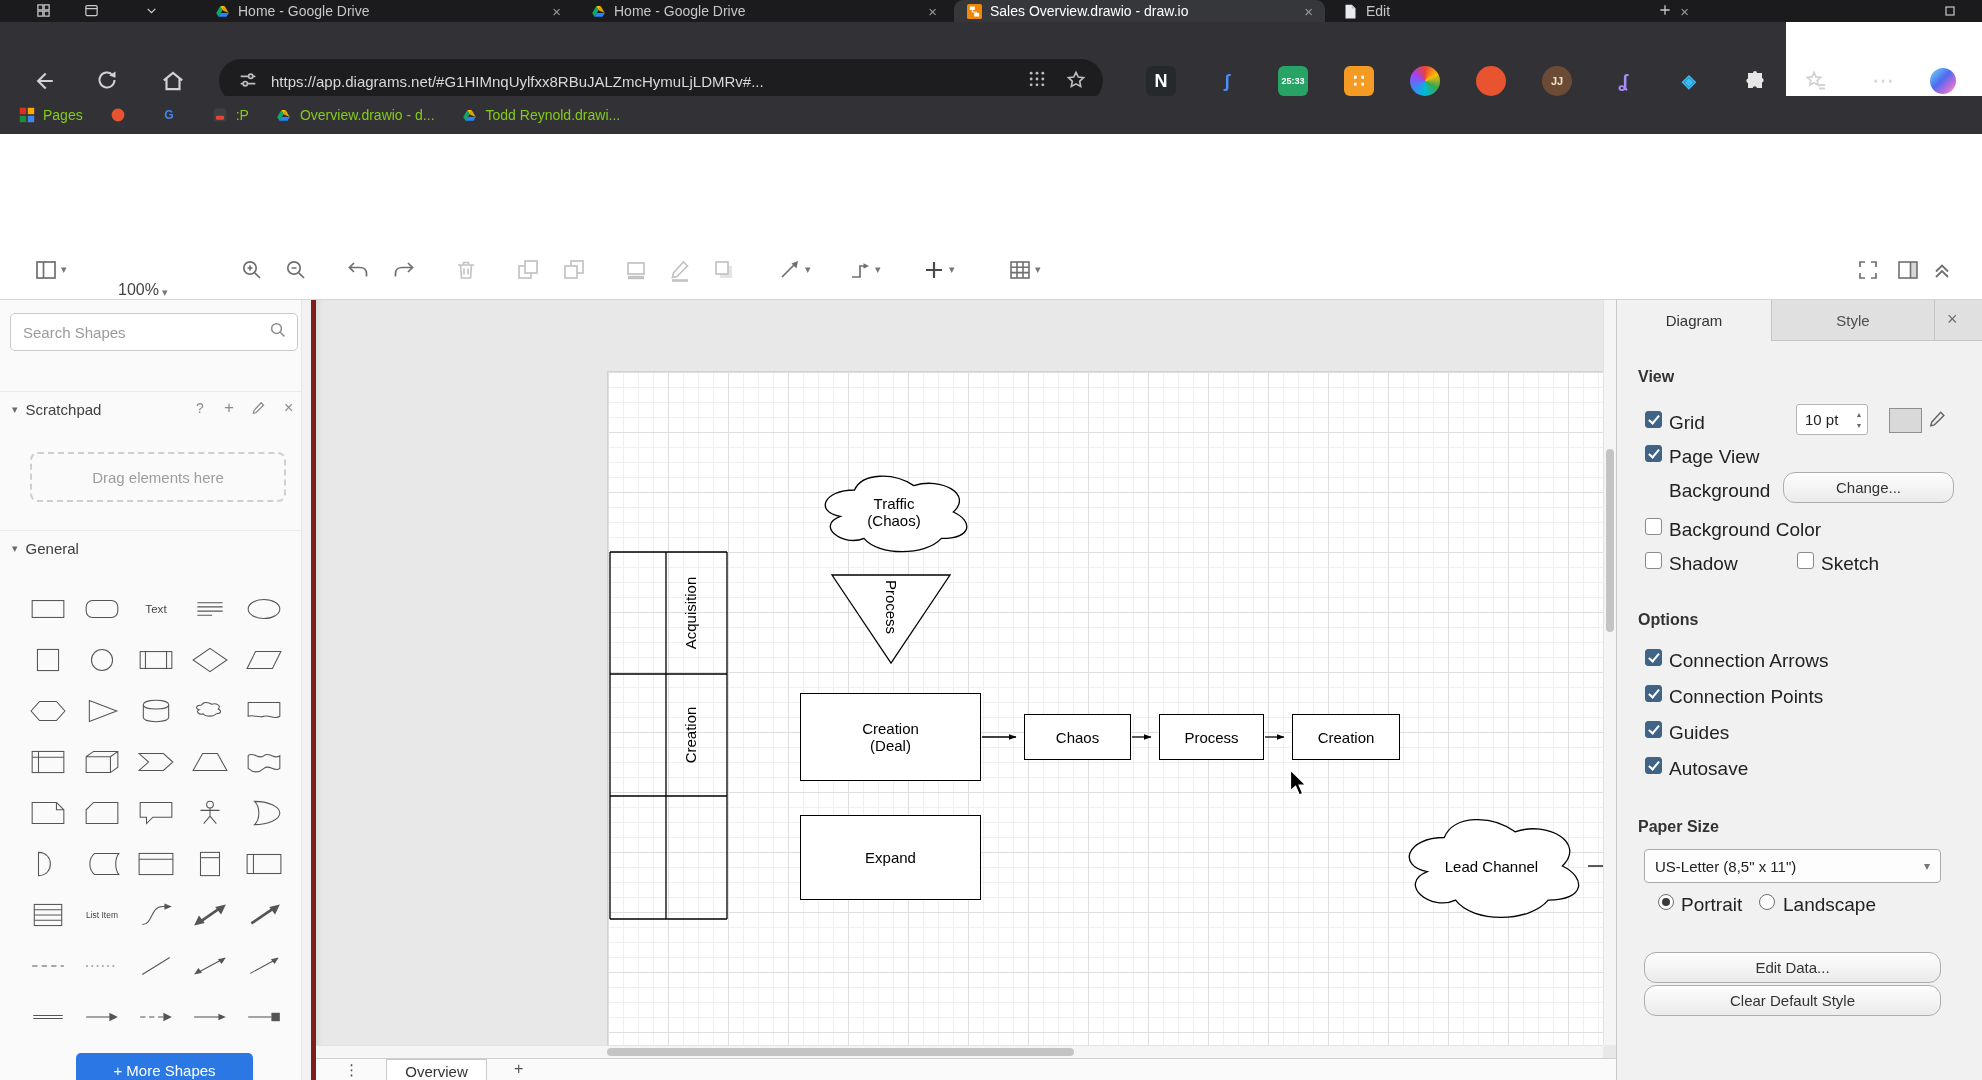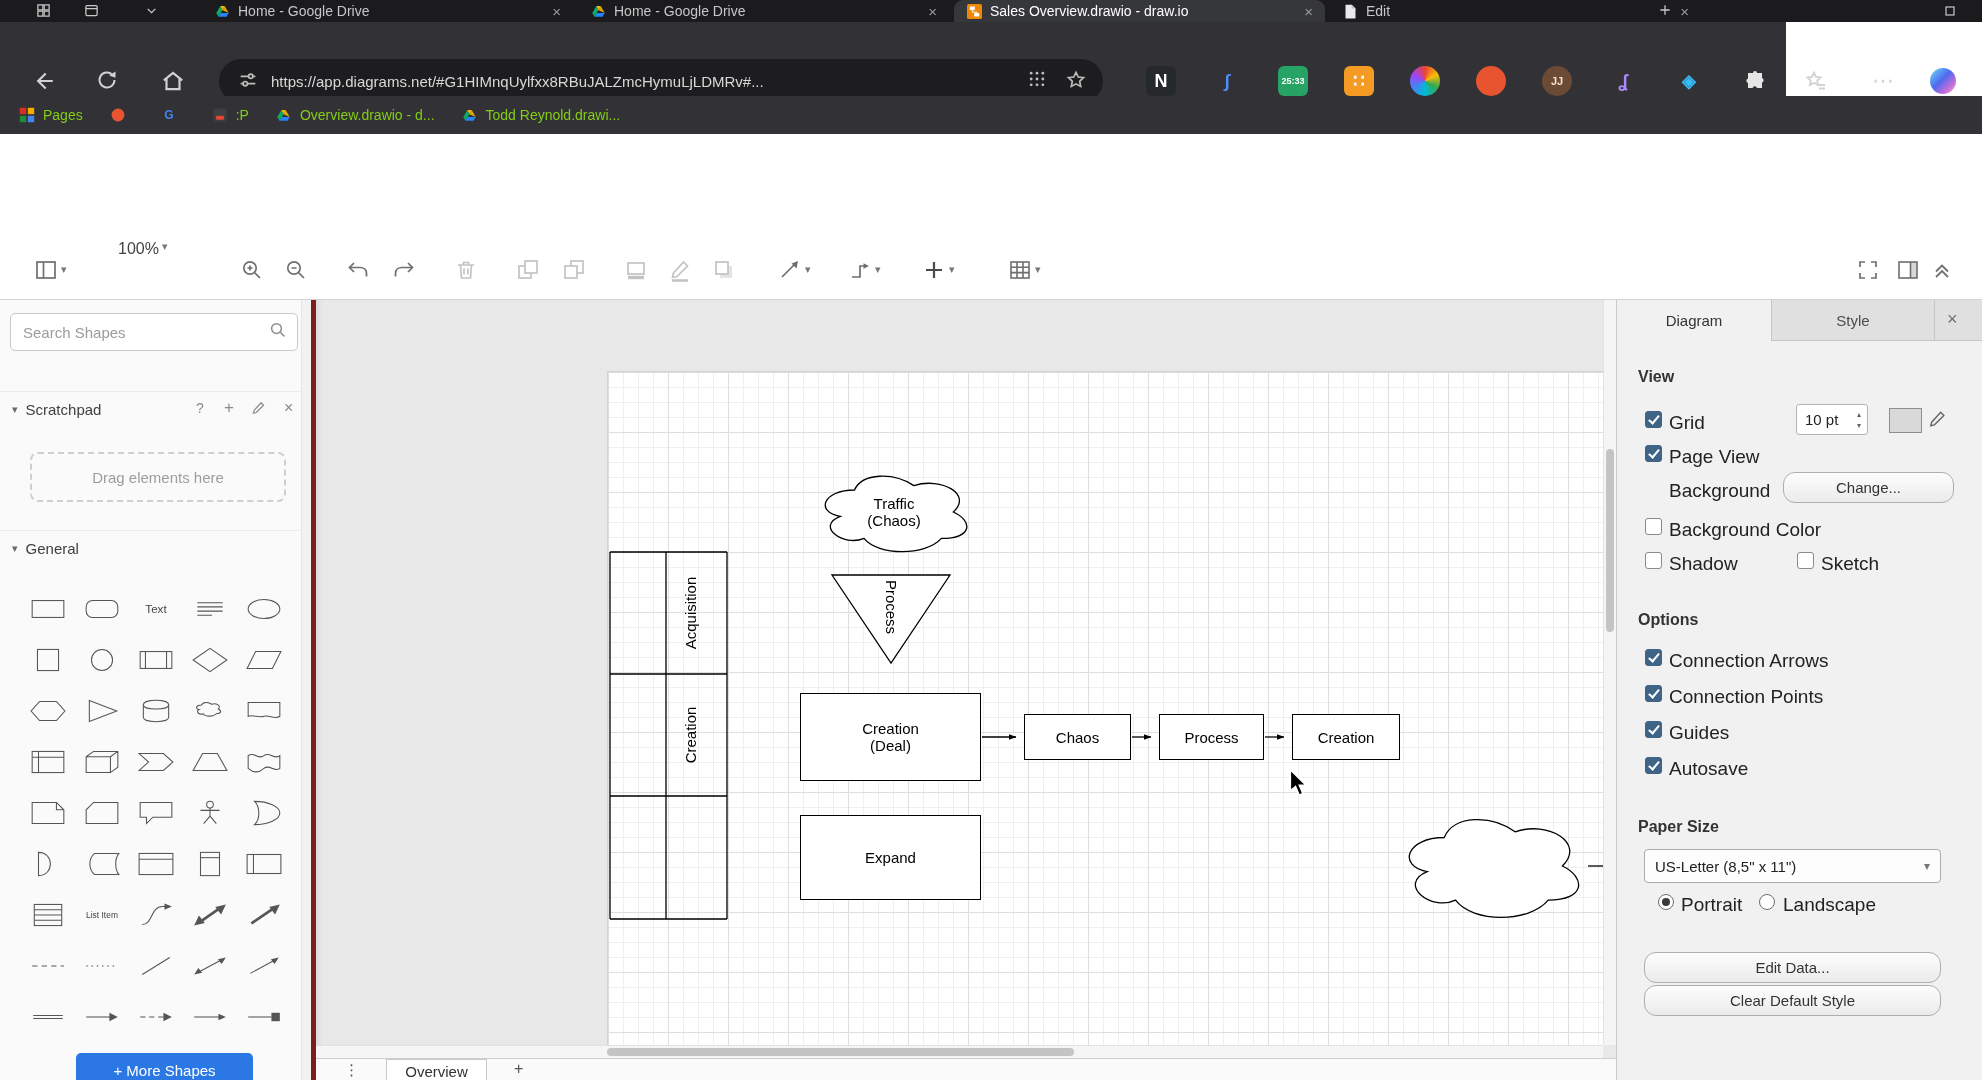--- a/index.html
+++ b/index.html
@@ -38,21 +38,21 @@
   #saving{color:#9a9a9a;font-size:15px;margin-left:6px}
   #user-row{position:absolute;right:62px;top:150px;display:flex;align-items:center;color:#5f5f5f;font-size:14px;gap:6px}
   #share-btn{position:absolute;left:1807px;top:182px;width:114px;height:44px;background:#f08705;border-radius:5px;
              display:flex;align-items:center;justify-content:center;gap:8px;color:#fff;font-size:16px;font-weight:bold}
 
   
   #toolbar{position:absolute;left:0;top:240px;width:1982px;height:60px;background:#fff;border-bottom:1px solid #d4d4d4;box-sizing:border-box}
   .tbtn{position:absolute;top:0;height:59px;display:flex;align-items:center;justify-content:center;color:#6f6f6f}
   .tbtn.dis{color:#c3c3c3}
   .caret{font-style:normal;font-size:11px;color:#777;margin-left:3px}
-  #zoom-dd{position:absolute;left:118px;top:0;height:59px;display:flex;align-items:flex-start;font-size:16px;color:#444}
+  #zoom-dd{position:absolute;left:118px;top:0;height:59px;display:flex;align-items:flex-end;font-size:16px;color:#444}
 
   
   #sidebar{position:absolute;left:0;top:300px;width:316px;height:780px;background:#fafafa;border-right:5px solid #7f1d1d;box-sizing:border-box;overflow:hidden}
   #side-scroll{position:absolute;right:0;top:0;width:10px;height:780px;background:#f2f2f2;border-left:1px solid #e6e6e6;box-sizing:border-box}
   #search-box{position:absolute;left:10px;top:13px;width:288px;height:38px;background:#fff;border:1px solid #c9c9c9;border-radius:5px;box-sizing:border-box;display:flex;align-items:center}
   #search-input{border:none;outline:none;background:transparent;flex:1;font-size:15px;color:#333;padding-left:12px;font-family:"Liberation Sans",sans-serif}
   #search-input::placeholder{color:#9b9b9b}
   .side-head{position:absolute;left:0;width:306px;height:34px;display:flex;align-items:center;font-size:15px;color:#404040;border-top:1px solid #ececec}
   .side-caret{margin:0 8px 0 12px;font-size:11px;color:#6a6a6a}
   .sp-ic{position:absolute;top:0;height:34px;display:flex;align-items:center;color:#8b8b8b;font-size:14px}
@@ -809,20 +809,21 @@
     </svg>
 
     <div class="flabel" style="left:499px;top:168px;width:158px;height:88px">Traffic
 (Chaos)</div>
     <div class="node" style="left:484px;top:393px;width:181px;height:88px">Creation
 (Deal)</div>
     <div class="node" style="left:708px;top:414px;width:107px;height:46px">Chaos</div>
     <div class="node" style="left:843px;top:414px;width:105px;height:46px">Process</div>
     <div class="node" style="left:976px;top:414px;width:108px;height:46px">Creation</div>
     <div class="node" style="left:484px;top:515px;width:181px;height:85px">Expand</div>
+    <div class="flabel" style="left:1081px;top:509px;width:189px;height:114px">Lead Channel</div>
 
     <svg class="abs" style="left:972px;top:468px" width="22" height="30" viewBox="0 0 13 19">
       <path d="M1 1 L1 14.5 L4.3 11.7 L6.6 17.2 L9 16.2 L6.7 10.9 L10.8 10.8 Z" fill="#000" stroke="#fff" stroke-width="1"></path>
     </svg>
 
     <div id="hscroll">
         <div class="thumb"></div>
       </div>
     <div id="vscroll">
         <div class="thumb"></div>

